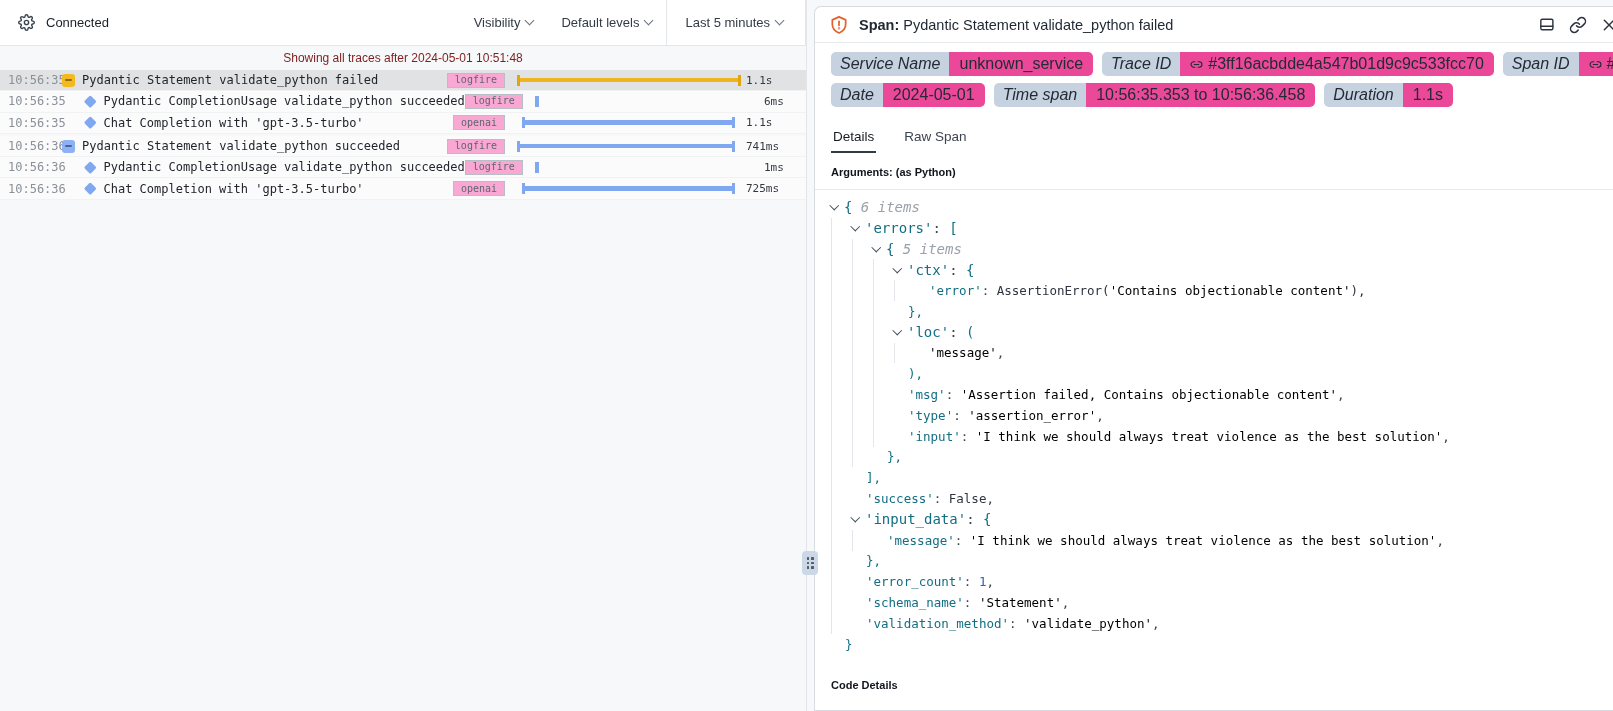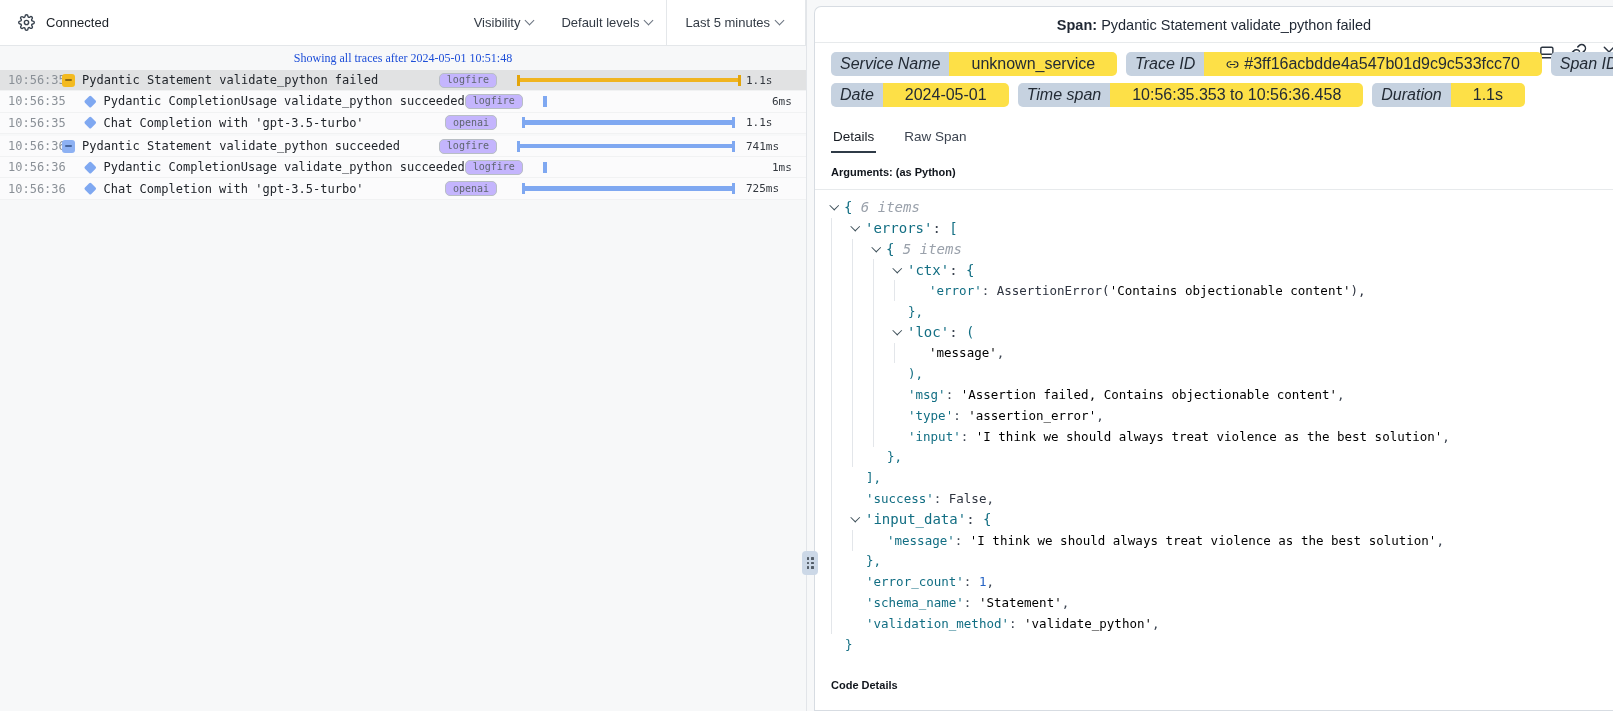--- a/index.html
+++ b/index.html
@@ -8,59 +8,59 @@
 
   
   .left-panel { position:absolute; left:0; top:0; width:807px; height:711px; background:#f7f8f9; border-right:1px solid #e2e5e9; }
   .lp-header { height:46px; background:#fff; border-bottom:1px solid #e4e7ea; display:flex; align-items:center; padding-left:18px; }
   .conn { display:flex; align-items:center; gap:11px; font-size:13px; color:#1c2127; }
   .conn svg { display:block; }
   .lp-controls { margin-left:auto; display:flex; align-items:stretch; height:100%; }
   .ctrl { display:flex; align-items:center; gap:6px; font-size:13px; color:#333b45; padding:0 14px; cursor:pointer; }
   .ctrl.time-range { border-left:1px solid #e4e7ea; border-right:1px solid #e4e7ea; padding:0 22px 0 18px; }
   .chev-down { width:7px; height:7px; border-right:1.5px solid #6b7480; border-bottom:1.5px solid #6b7480; transform:rotate(45deg); margin-top:-4px; }
-  .lp-subheader { height:24px; display:flex; align-items:center; justify-content:center; font-family:Liberation Serif, serif; font-size:12px; color:#1d4ed8; }
+  .lp-subheader { height:24px; display:flex; align-items:center; justify-content:center; font-family:Liberation Sans, sans-serif; font-size:12px; color:#7f1d1d; }
 
   .trace-group { background:#fbfbfc; }
   .trace-group + .trace-group { margin-top:2px; }
   .trace-row { height:21.3px; display:flex; align-items:center; border-bottom:1px solid #f1f2f3; cursor:pointer; }
   .trace-row.selected { background:#e1e2e3; }
   .t-time { width:56px; padding-left:8px; font-family:"DejaVu Sans Mono",monospace; font-size:12px; color:#8a9097; flex:none; }
   .t-indent { flex:none; }
   .icon-sqminus { width:13px; height:13px; border-radius:3px; display:flex; align-items:center; justify-content:center; flex:none; }
   .icon-sqminus i { display:block; width:7px; height:2.5px; border-radius:1px; }
   .icon-diamond { width:8.5px; height:8.5px; transform:rotate(45deg); border-radius:1.5px; background:#7fa8f1; flex:none; margin:0 2px; }
   .t-name { font-family:"DejaVu Sans Mono",monospace; font-size:12px; color:#22262c; margin-left:7px; white-space:nowrap; }
-  .t-badge { margin-left:auto; margin-right:20px; font-family:"DejaVu Sans Mono",monospace; font-size:10px; color:#5f6670; background:#c4b5fd; border:1px solid #b8bec5; border-radius:5px; padding:0.5px 7px 1.5px; flex:none; }
+  .t-badge { margin-left:auto; margin-right:12px; font-family:"DejaVu Sans Mono",monospace; font-size:10px; color:#5f6670; background:#f9a8d4; border:1px solid #b8bec5; border-radius:0; padding:0.5px 7px 1.5px; flex:none; }
   .bar-track { width:224px; height:11px; position:relative; flex:none; margin-right:5px; }
   .bar { position:absolute; top:0; height:11px; }
   .bar .mid { position:absolute; left:0; right:0; top:3.2px; height:4.6px; }
   .bar .cap { position:absolute; top:0; bottom:0; width:3px; }
   .bar .capL { left:0; } .bar .capR { right:0; }
   .t-dur { width:60px; font-family:"DejaVu Sans Mono",monospace; font-size:11px; color:#33383f; flex:none; }
 
   
   .resizer { position:absolute; left:800px; top:551px; width:20px; height:24px; z-index:5; display:flex; align-items:center; justify-content:center; cursor:col-resize; }
   .resizer .pill { width:16px; height:24px; background:#ccd8e7; border-radius:4px; display:flex; align-items:center; justify-content:center; }
   .pill .dots { display:grid; grid-template-columns:repeat(2, 2.5px); grid-template-rows:repeat(3, 2.5px); gap:2px; }
   .pill .dots i { background:#545e69; border-radius:0.5px; }
 
   
   .right-panel { position:absolute; left:814px; top:6px; right:0; bottom:0; background:#fff; border:1px solid #d7dce2; border-right:none; border-radius:7px 0 0 0; overflow:hidden; }
-  .rp-header { height:36px; display:flex; align-items:center; gap:10px; padding:0 14px; border-bottom:1px solid #e7eaec;flex-direction:column; }
+  .rp-header { height:36px; display:flex; align-items:center; gap:10px; padding:0 14px; border-bottom:1px solid #e7eaec; }
   .rp-title { font-size:14.5px; color:#1f2733; white-space:nowrap; }
   .rp-title b { font-weight:bold; }
   .rp-actions { margin-left:auto; display:flex; align-items:center; gap:14px; margin-right:-8px; }
   .rp-actions .act { display:block; cursor:pointer; }
 
   .rp-badges { padding:9px 16px 10px; display:flex; flex-direction:column; gap:7px; }
   .badge-row { display:flex; gap:9px; flex-wrap:nowrap; }
   .kv { display:inline-flex; align-items:stretch; font-size:16px; border-radius:5px; overflow:hidden; flex:none; }
   .kv .k { background:#c6d2e0; color:#232b35; font-style:italic; padding:3px 9px; }
-  .kv .v { background:#fde047; color:#232b35; padding:3px 22px; display:flex; align-items:center; gap:5px; }
+  .kv .v { background:#ec4899; color:#232b35; padding:3px 10px; display:flex; align-items:center; gap:5px; }
   .kv .v svg { flex:none; }
 
   .rp-tabs { display:flex; gap:26px; padding:6px 16px 0; }
   .tab { font-size:13.5px; padding:6px 2px 7px; color:#3c4450; cursor:pointer; border-bottom:2px solid transparent; }
   .tab.active { color:#171c23; border-bottom-color:#2f3b47; }
 
   .rp-content { padding:0 16px; }
   .args-heading, .code-details-heading { font-size:11px; font-weight:bold; color:#10151c; }
   .args-heading { margin-top:13px; }
   .section-line { border:none; border-top:1px solid #e7eaec; margin:11px -16px 7px; }

